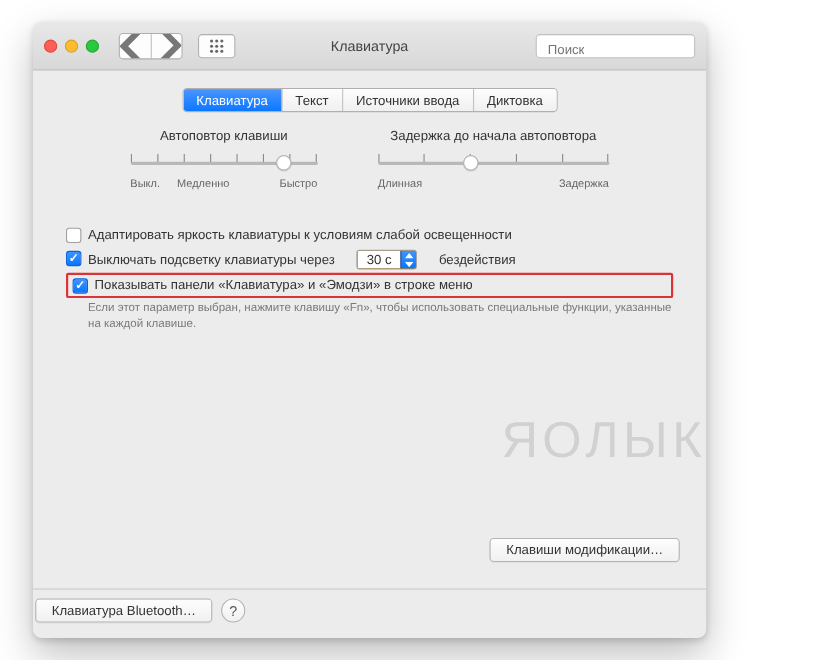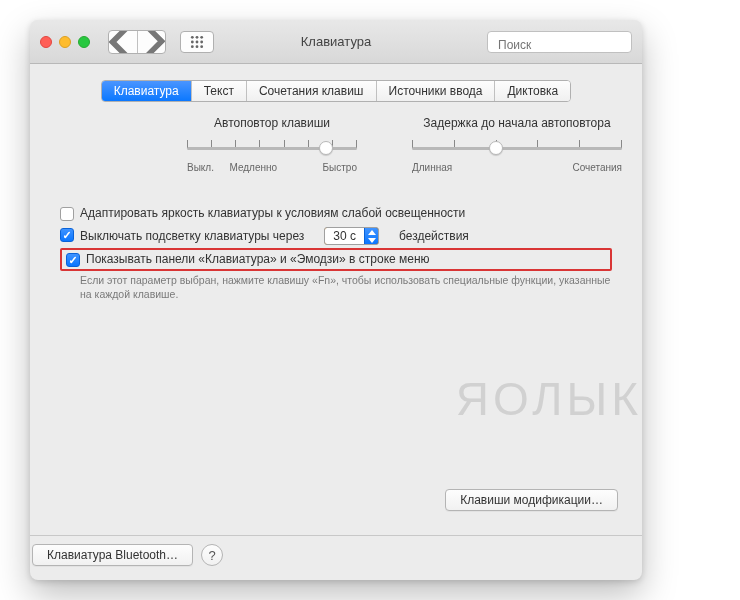--- a/index.html
+++ b/index.html
@@ -116,21 +116,21 @@
   .content {
     flex: 1;
     padding: 0 20px 14px;
     display: flex;
     flex-direction: column;
     position: relative;
   }
 
   .sliders-row {
     display: flex;
-    justify-content: flex-end;
+    justify-content: center;
     gap: 55px;
     margin: 4px 0 18px;
   }
   .slider-block { text-align: center; }
   .slider-title { font-size: 12px; color: #333; margin-bottom: 8px; }
   .slider-track {
     position: relative;
     width: 170px; height: 20px;
     margin: 0 auto 4px;
   }
@@ -323,21 +323,20 @@
           <line x1="10" y1="10" x2="14" y2="14" stroke="#777" stroke-width="1.5"></line>
         </svg>
       <input placeholder="Поиск" style="">
     </div>
   </div>
 
   <div class="tabs-row">
     <div class="seg">
       <div class="tab active">Клавиатура</div>
       <div class="tab">Текст</div>
-      <div class="tab">Сочетания клавиш</div>
       <div class="tab">Источники ввода</div>
       <div class="tab">Диктовка</div>
     </div>
   </div>
 
   <div class="content">
 
     <div class="sliders-row">
       <div class="slider-block">
         <div class="slider-title">Автоповтор клавиши</div>
@@ -370,21 +369,21 @@
               <span class="tick"></span>
               <span class="tick"></span>
               <span class="tick"></span>
               <span class="tick"></span>
             </div>
           <div class="rail"></div>
           <div class="knob" style="left:40%"></div>
         </div>
         <div class="slider-labels wide">
           <span>Длинная</span>
-          <span>Сочетания</span>
+          <span>Задержка</span>
         </div>
       </div>
     </div>
 
     <div class="opts">
       <div class="opt-row">
         <span class="chk"></span>
         <span>Адаптировать яркость клавиатуры к условиям слабой освещенности</span>
       </div>
 

